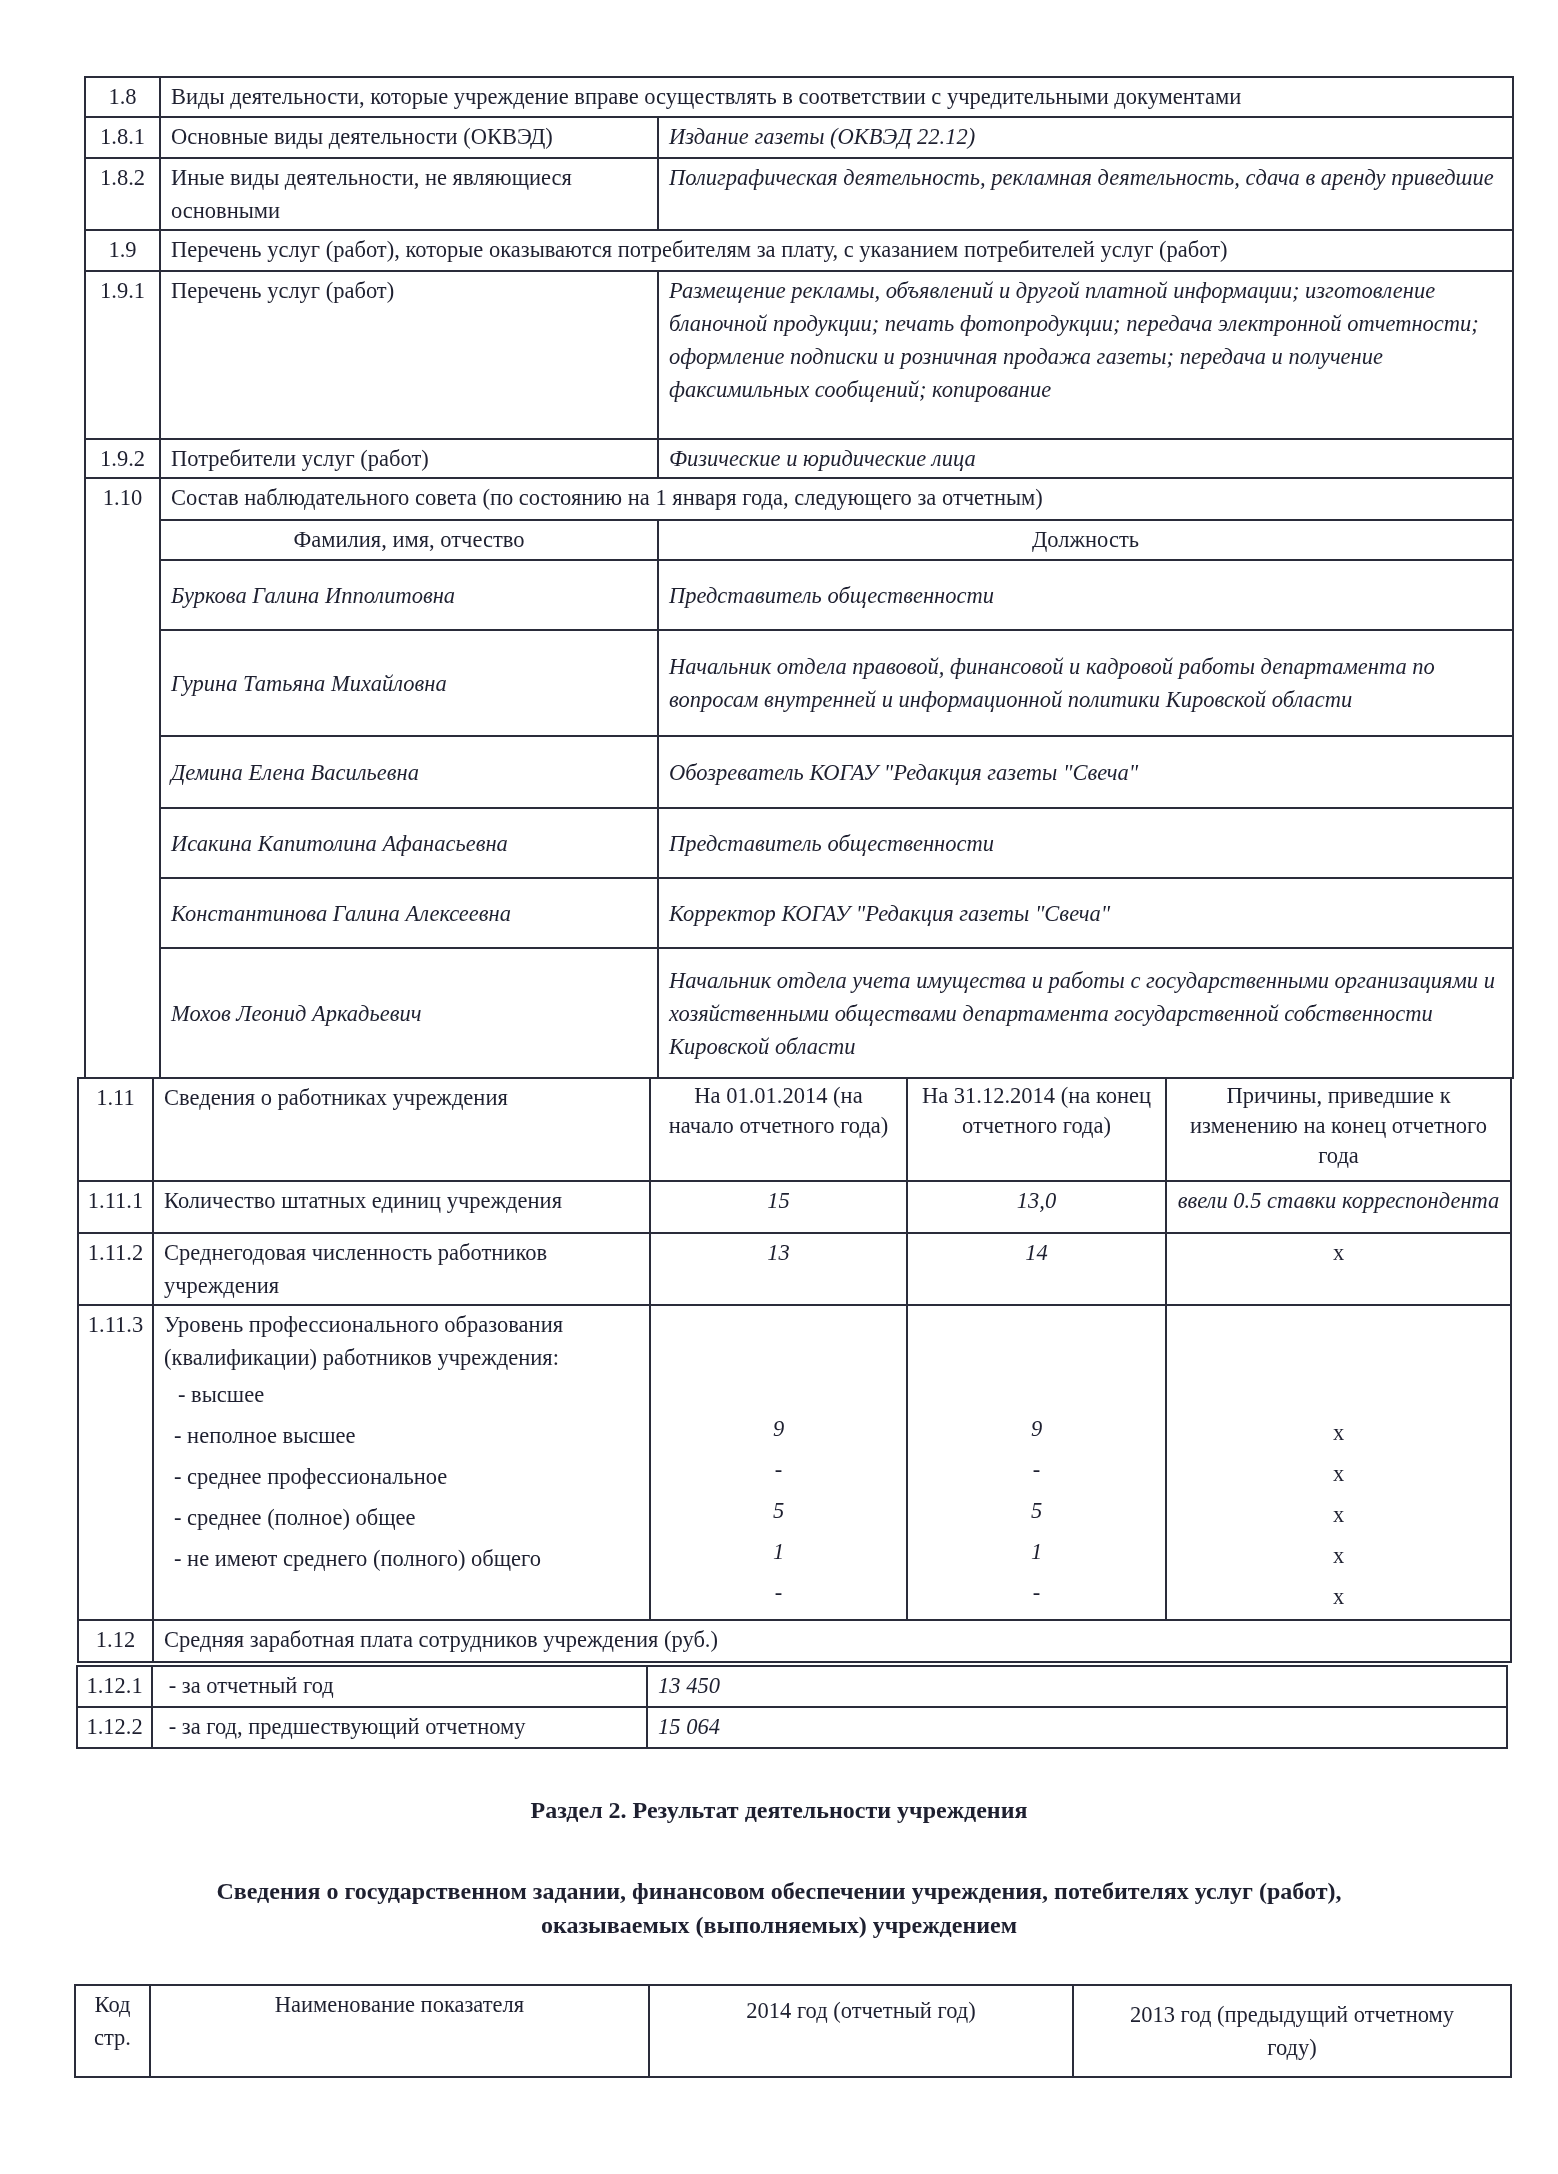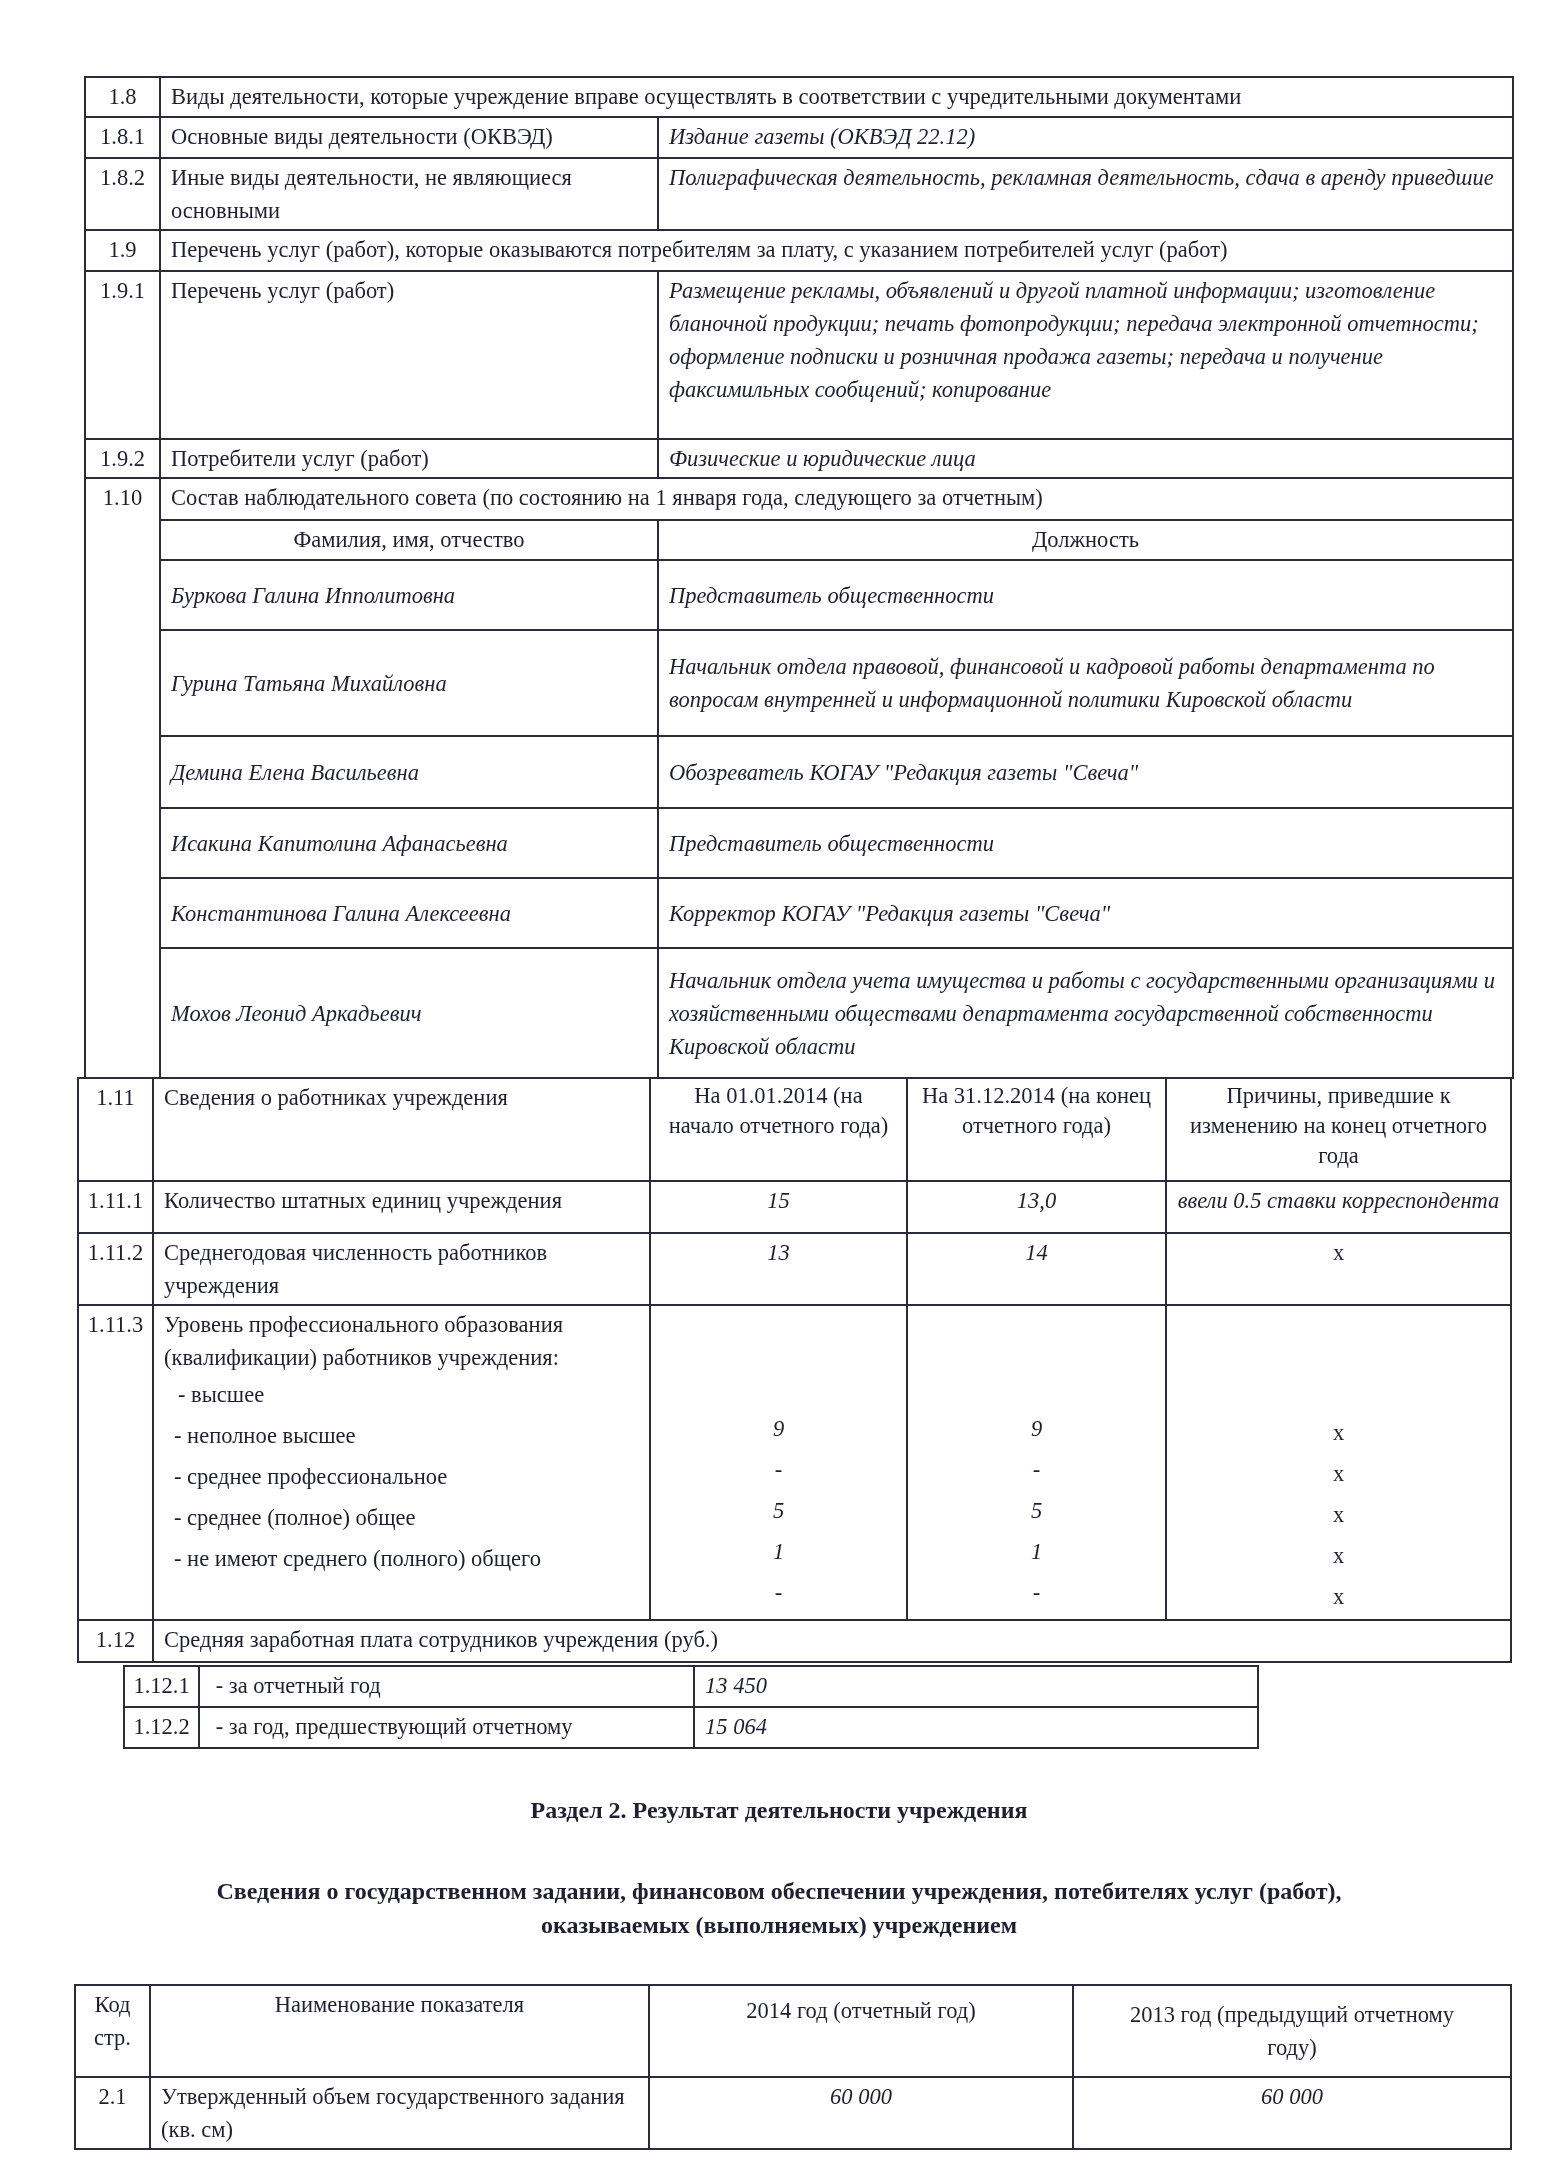--- a/index.html
+++ b/index.html
@@ -150,21 +150,21 @@
       <span style="height:41px;line-height:41px">х</span>
     </td>
   </tr>
   <tr style="height:42px">
     <td class="num">1.12</td>
     <td colspan="4">Средняя заработная плата сотрудников учреждения (руб.)</td>
   </tr>
 </tbody>
   </table>
 
-<table class="t" style="left:76px; top:1665px; width:1136px;margin-left:47px;">
+<table class="t" style="left:76px; top:1665px; width:1432px;">
   <colgroup>
       <col style="width:75px">
       <col style="width:495px">
       <col>
     </colgroup>
   <tbody>
       <tr style="height:41px">
     <td class="num">1.12.1</td>
     <td style="white-space:pre"> - за отчетный год</td>
     <td class="i">13 450</td>
@@ -188,20 +188,14 @@
       <col style="width:424px">
       <col>
     </colgroup>
   <tbody>
       <tr style="height:72px">
     <td class="num" style="padding:2px 6px">Код стр.</td>
     <td class="c">Наименование показателя</td>
     <td class="c" style="padding:8px 80px">2014 год (отчетный год)</td>
     <td class="c" style="padding:12px 30px">2013 год (предыдущий отчетному году)</td>
   </tr>
-  <tr style="height:70px">
-    <td class="num">2.1</td>
-    <td>Утвержденный объем государственного задания (кв. см)</td>
-    <td class="c i">60 000</td>
-    <td class="c i">60 000</td>
-  </tr>
 </tbody>
   </table>
 
 </body></html>

